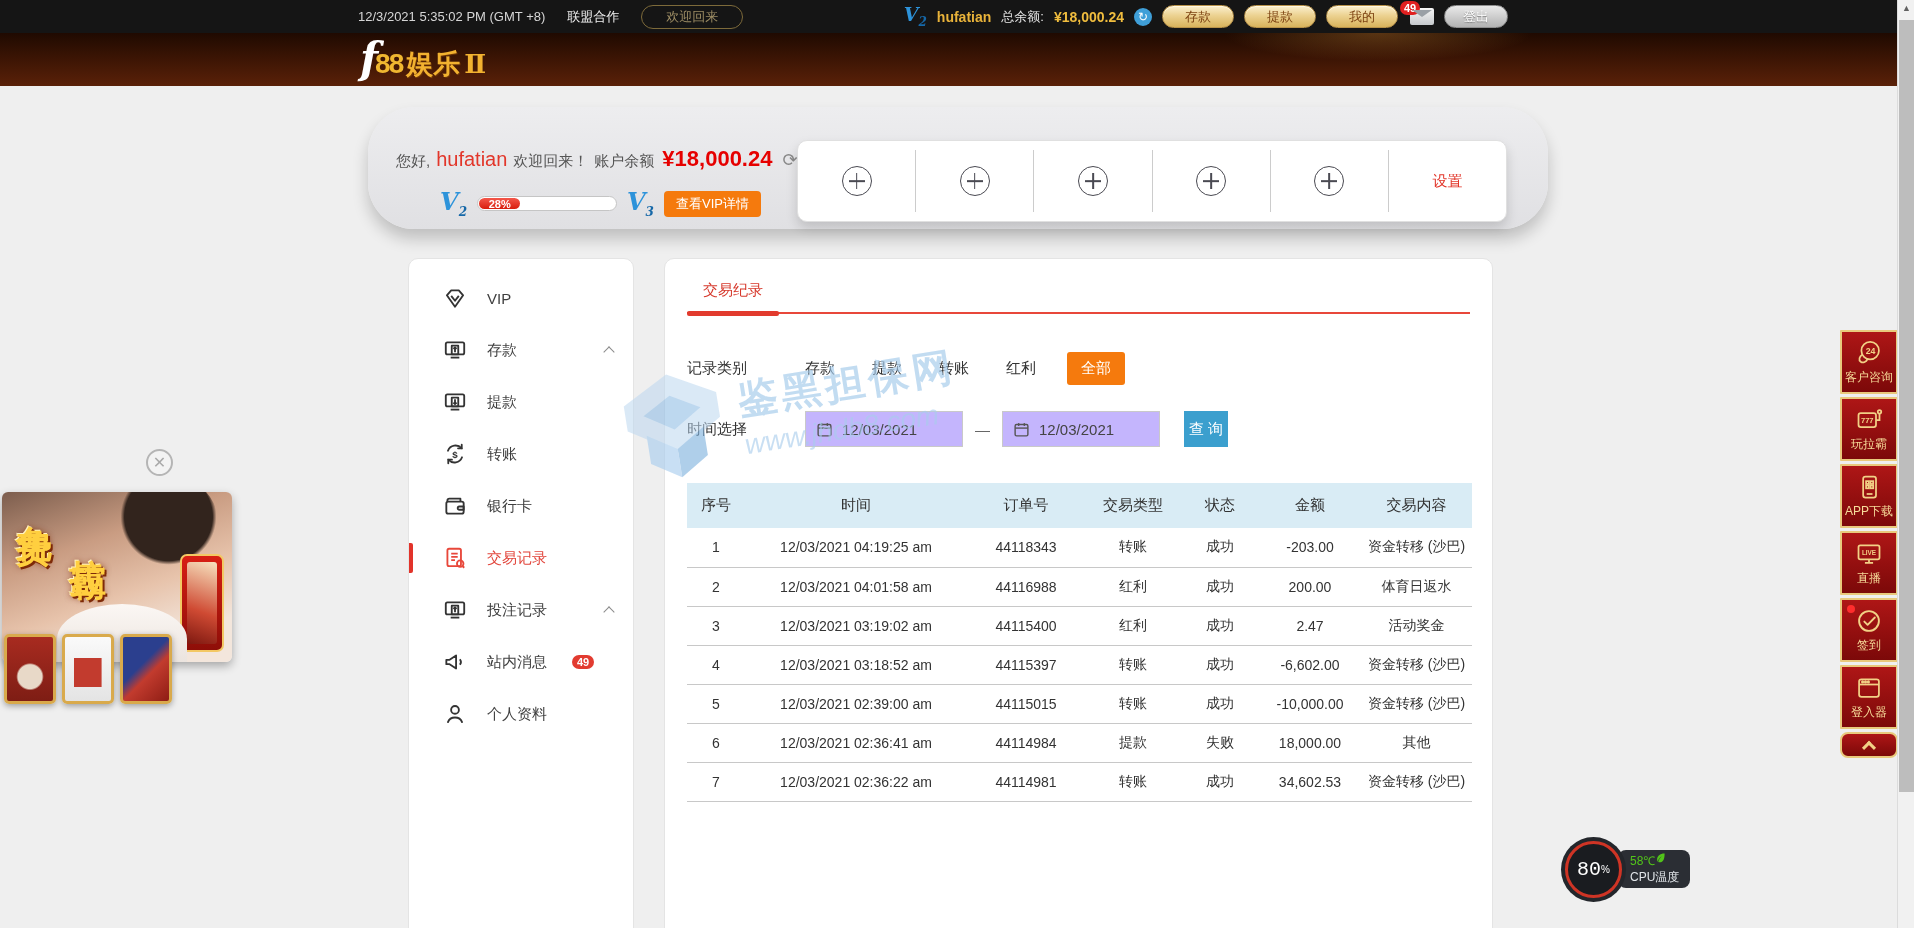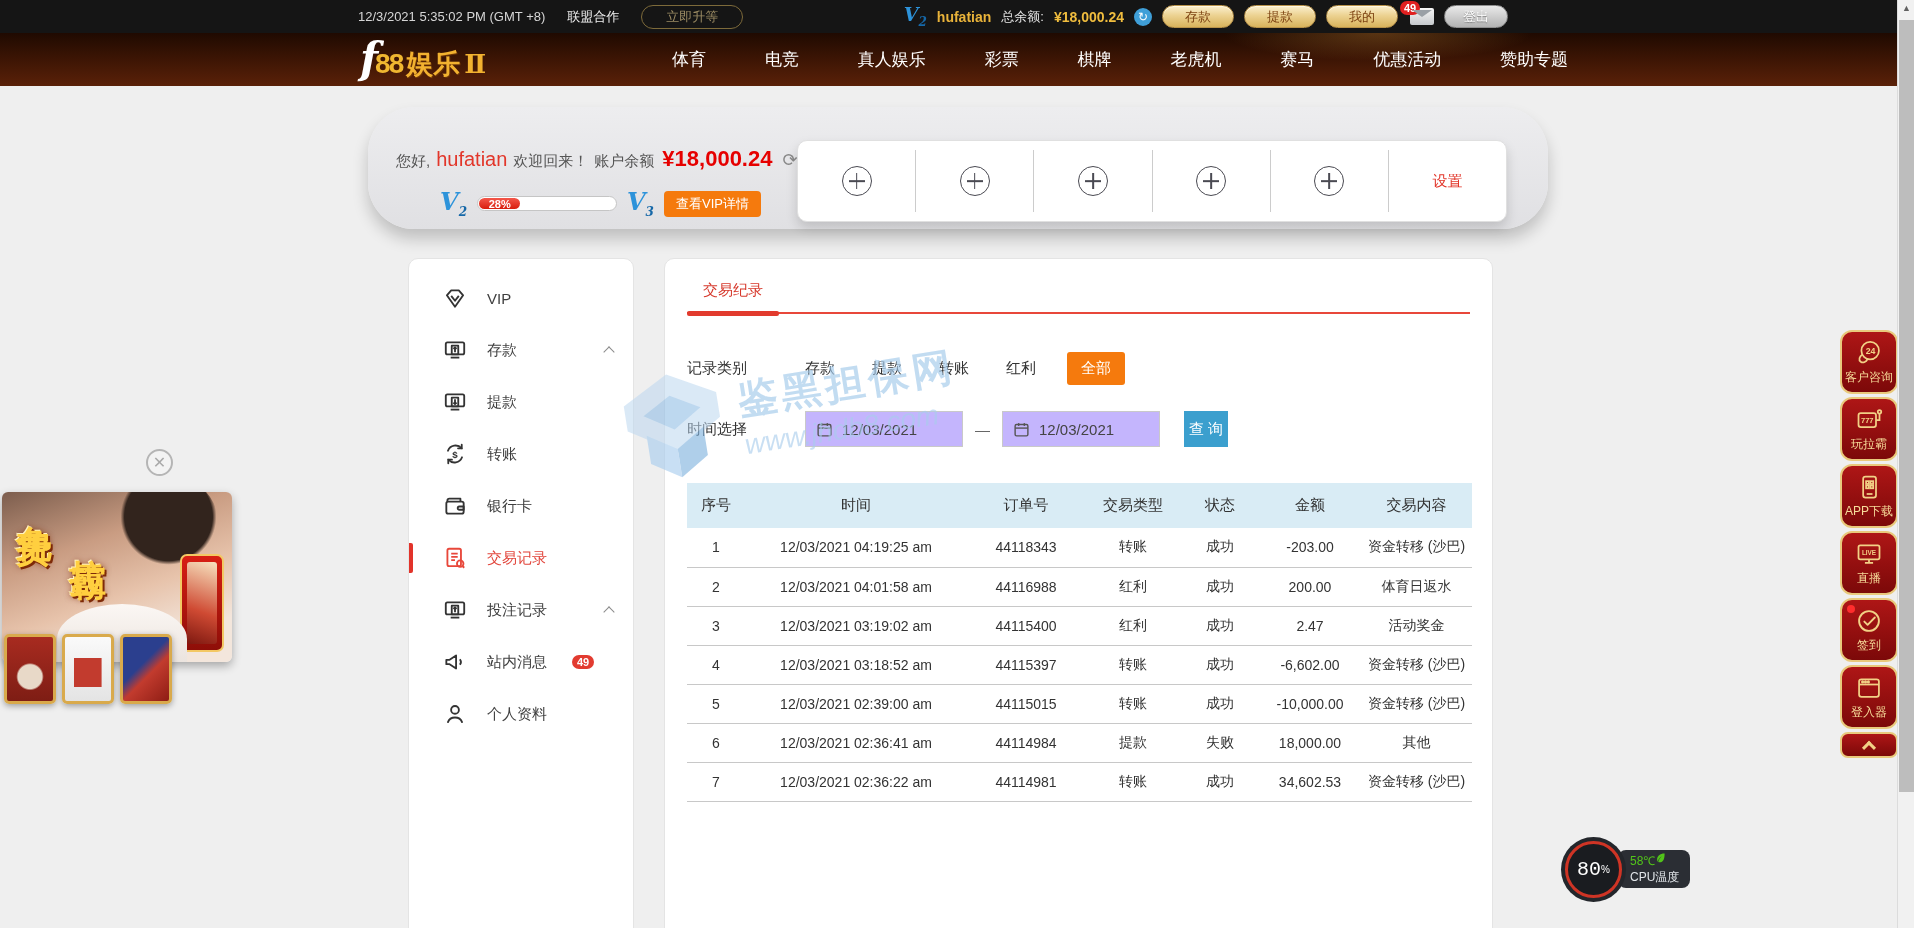--- a/index.html
+++ b/index.html
@@ -101,21 +101,21 @@
   td.plain { color:#333; }
 
   
   .watermark { position:absolute; left:618px; top:352px; display:flex; align-items:center; gap:12px; transform:rotate(-9deg); opacity:.62; z-index:6; pointer-events:none; }
   .wm-texts { display:flex; flex-direction:column; gap:2px; }
   .wm-title { font-size:40px; font-weight:bold; color:#9ec7ea; letter-spacing:4px; }
   .wm-url { font-size:28px; color:#a9cdec; font-style:italic; }
 
   
   .floatbar { position:absolute; left:1840px; top:330px; width:58px; display:flex; flex-direction:column; gap:3px; z-index:7; }
-  .float-btn { position:relative; height:64px; border:2px solid #e9c97c; border-radius:12px;
+  .float-btn { position:relative; height:64px; border:2px solid #e9c97c; border-radius:1px;
     background:linear-gradient(180deg,#ae1616,#7c0909); color:#f7dc9a; display:flex; flex-direction:column; align-items:center; justify-content:center; gap:2px; cursor:pointer; }
   .float-btn .lbl { font-size:12px; white-space:nowrap; }
   .float-btn svg { color:#f2d186; }
   .float-collapse { height:26px; border:2px solid #e9c97c; border-radius:8px; background:linear-gradient(180deg,#ae1616,#7c0909); color:#f2d186; display:flex; align-items:center; justify-content:center; cursor:pointer; }
   .float-collapse .chev { width:10px; height:10px; border-left:3px solid #f2d186; border-top:3px solid #f2d186; transform:rotate(45deg) translate(2px,2px); }
   .red-dot { position:absolute; left:5px; top:5px; width:8px; height:8px; border-radius:50%; background:#ff2d2d; }
 
   
   .cpu-pill { position:absolute; left:1618px; top:850px; width:72px; height:38px; background:#2b2e34; border-radius:8px; padding:3px 6px 3px 12px; z-index:8;
     display:flex; flex-direction:column; justify-content:center; }
@@ -157,21 +157,21 @@
 </head>
 <body>
 
 <div class="stage">
 
   <div class="topbar">
     <div class="topbar-inner">
       <div class="topbar-left">
         <span class="tb-datetime">12/3/2021 5:35:02 PM (GMT +8)</span>
         <span class="tb-link">联盟合作</span>
-        <button class="tb-upgrade">立即升等</button>
+        <button class="tb-upgrade">欢迎回来</button>
       </div>
       <div class="topbar-right">
         <span class="v-badge"><span>V</span><sub>2</sub></span>
         <span class="tb-user">hufatian</span>
         <span class="tb-balance-label">总余额:</span>
         <span class="tb-balance">¥18,000.24</span>
         <span class="tb-refresh">↻</span>
         <button class="tb-btn-gold">存款</button>
         <button class="tb-btn-gold">提款</button>
         <button class="tb-btn-gold">我的</button>
@@ -183,32 +183,20 @@
     </div>
   </div>
 
   <div class="navbar">
     <div class="logo">
       <span class="logo-f">f</span>
       <span class="logo-88">88</span>
       <span class="logo-text">娱乐</span>
       <span class="logo-suffix">Ⅱ</span>
     </div>
-    <ul class="nav-menu">
-
-    <li>体育</li>
-        <li>电竞</li>
-        <li>真人娱乐</li>
-        <li>彩票</li>
-        <li>棋牌</li>
-        <li>老虎机</li>
-        <li>赛马</li>
-        <li>优惠活动</li>
-        <li>赞助专题</li>
-      </ul>
   </div>
 
   <div class="welcome-card"></div>
   <div class="welcome-line">
     <span>您好,</span>
     <span class="welcome-user">hufatian</span>
     <span>欢迎回来！</span>
     <span>账户余额</span>
     <span class="welcome-balance">¥18,000.24</span>
     <span class="welcome-refresh">⟳</span>

